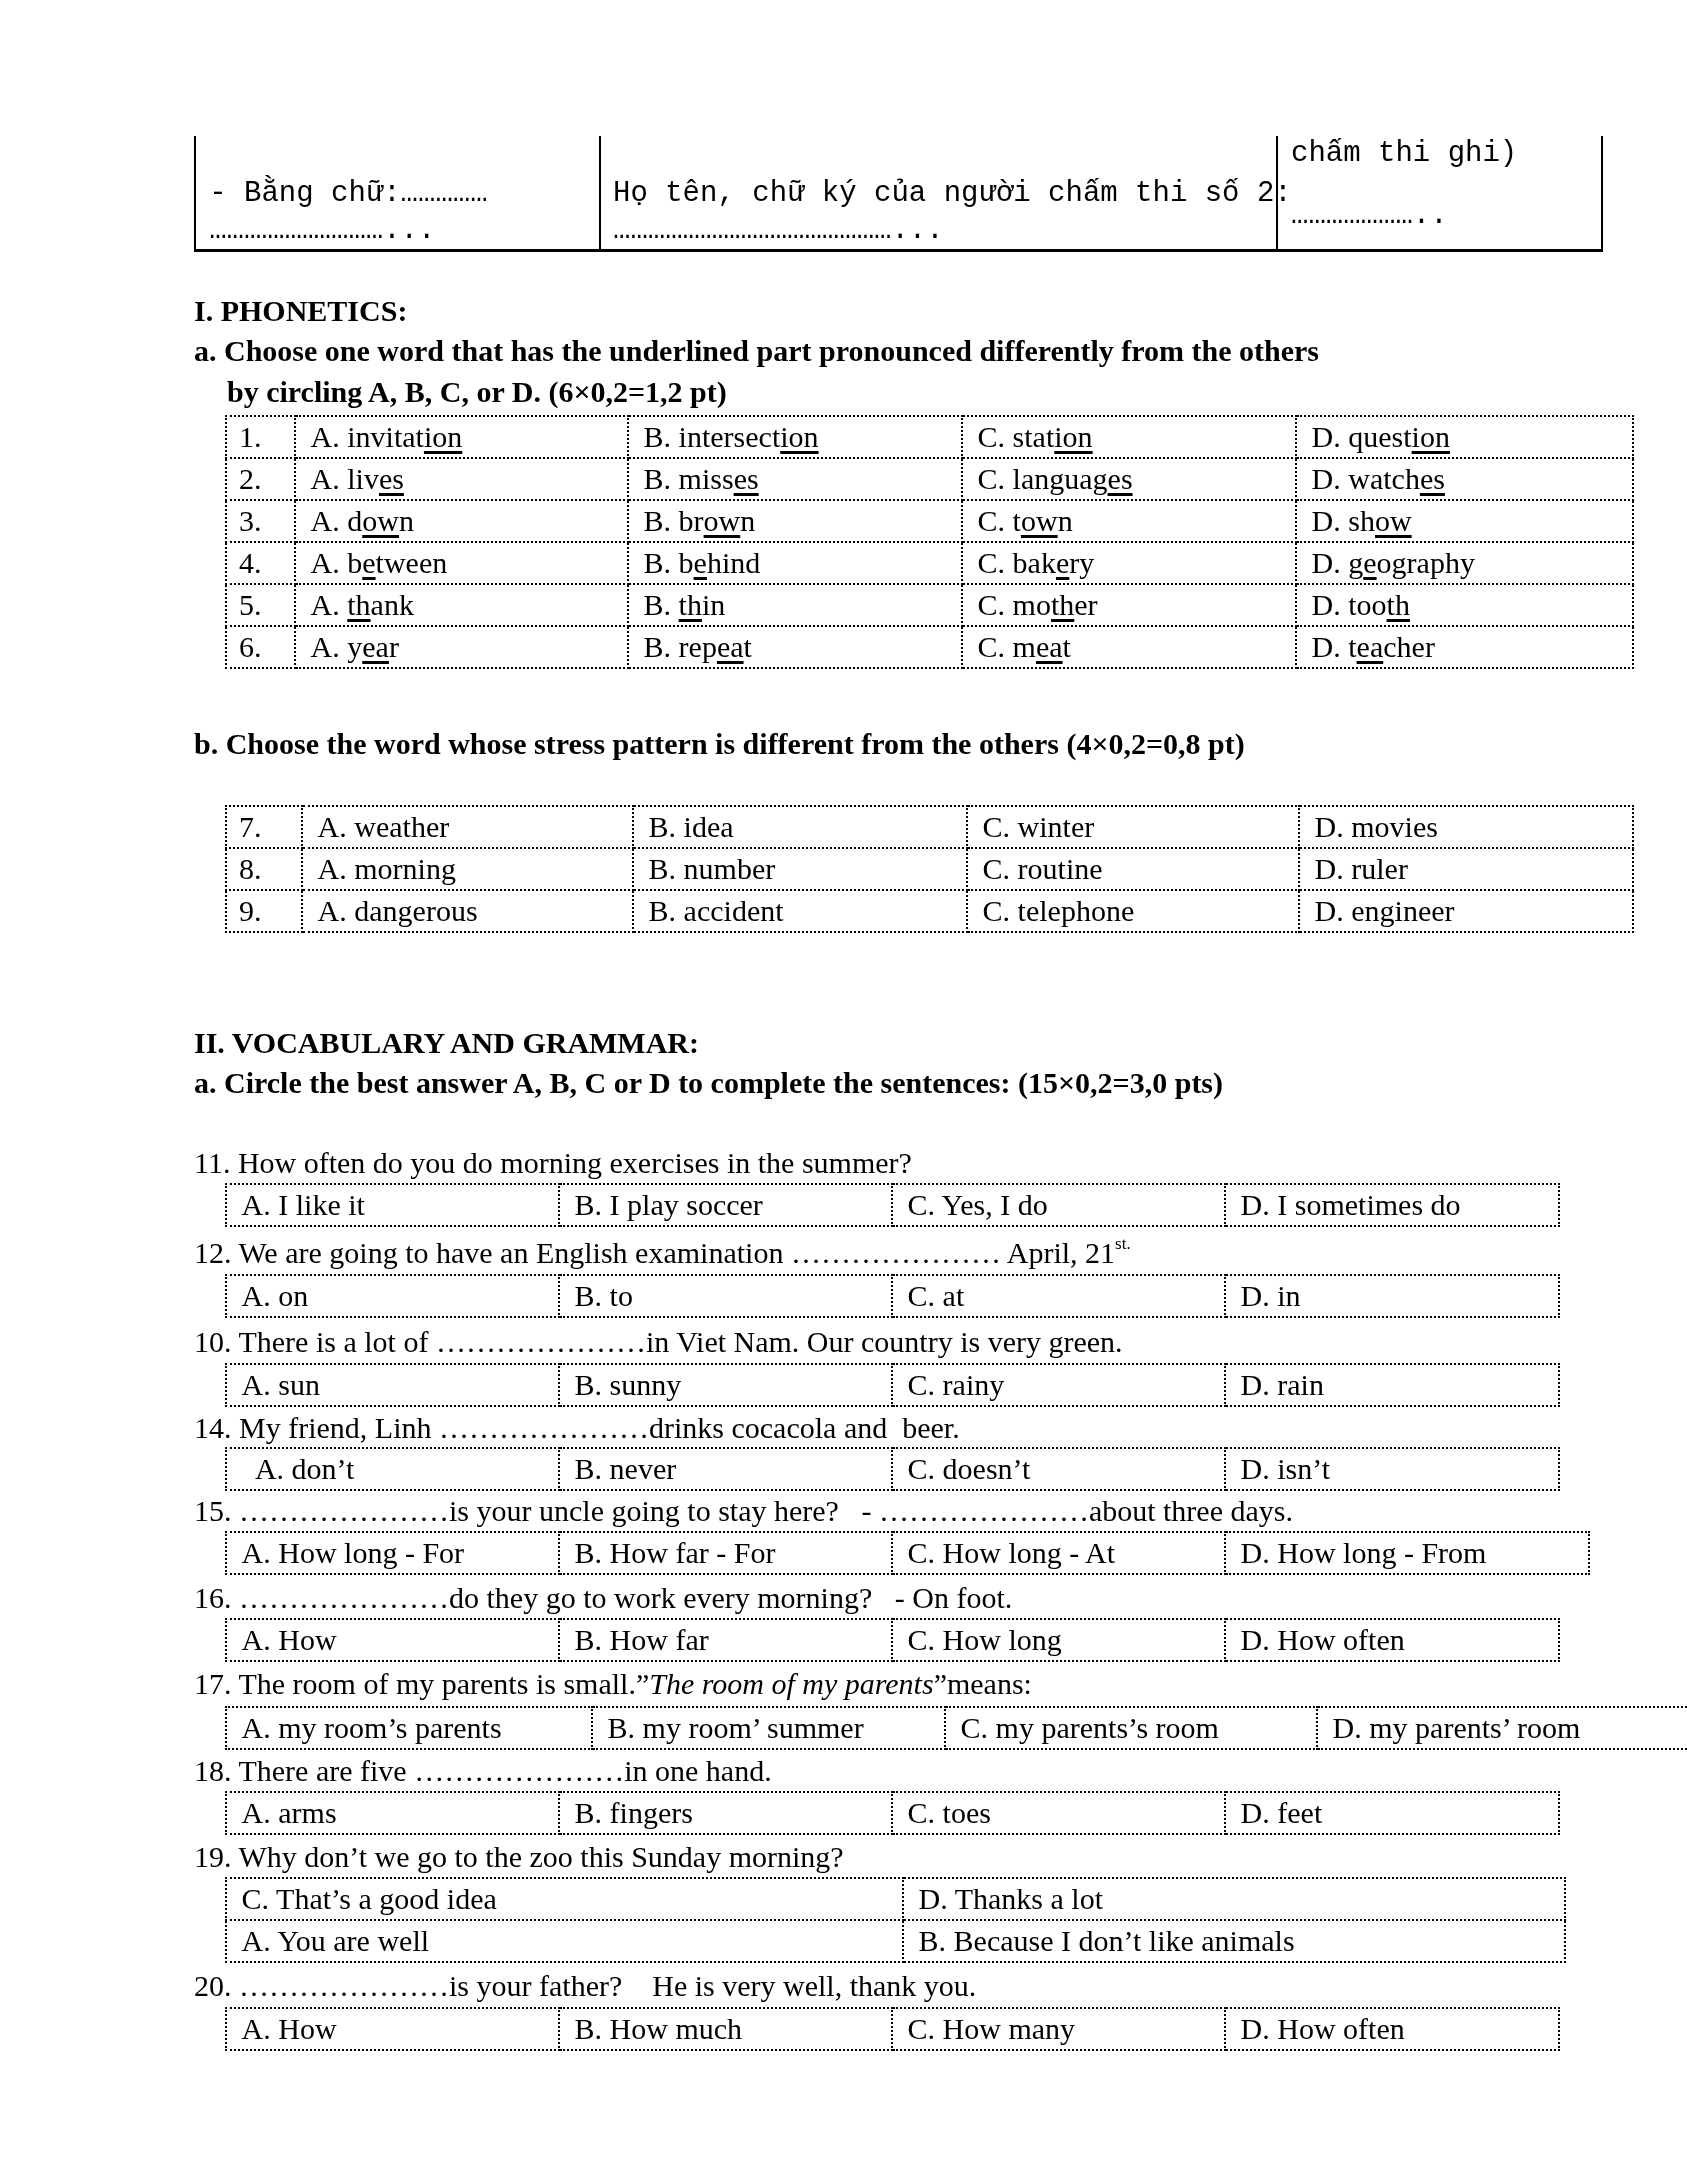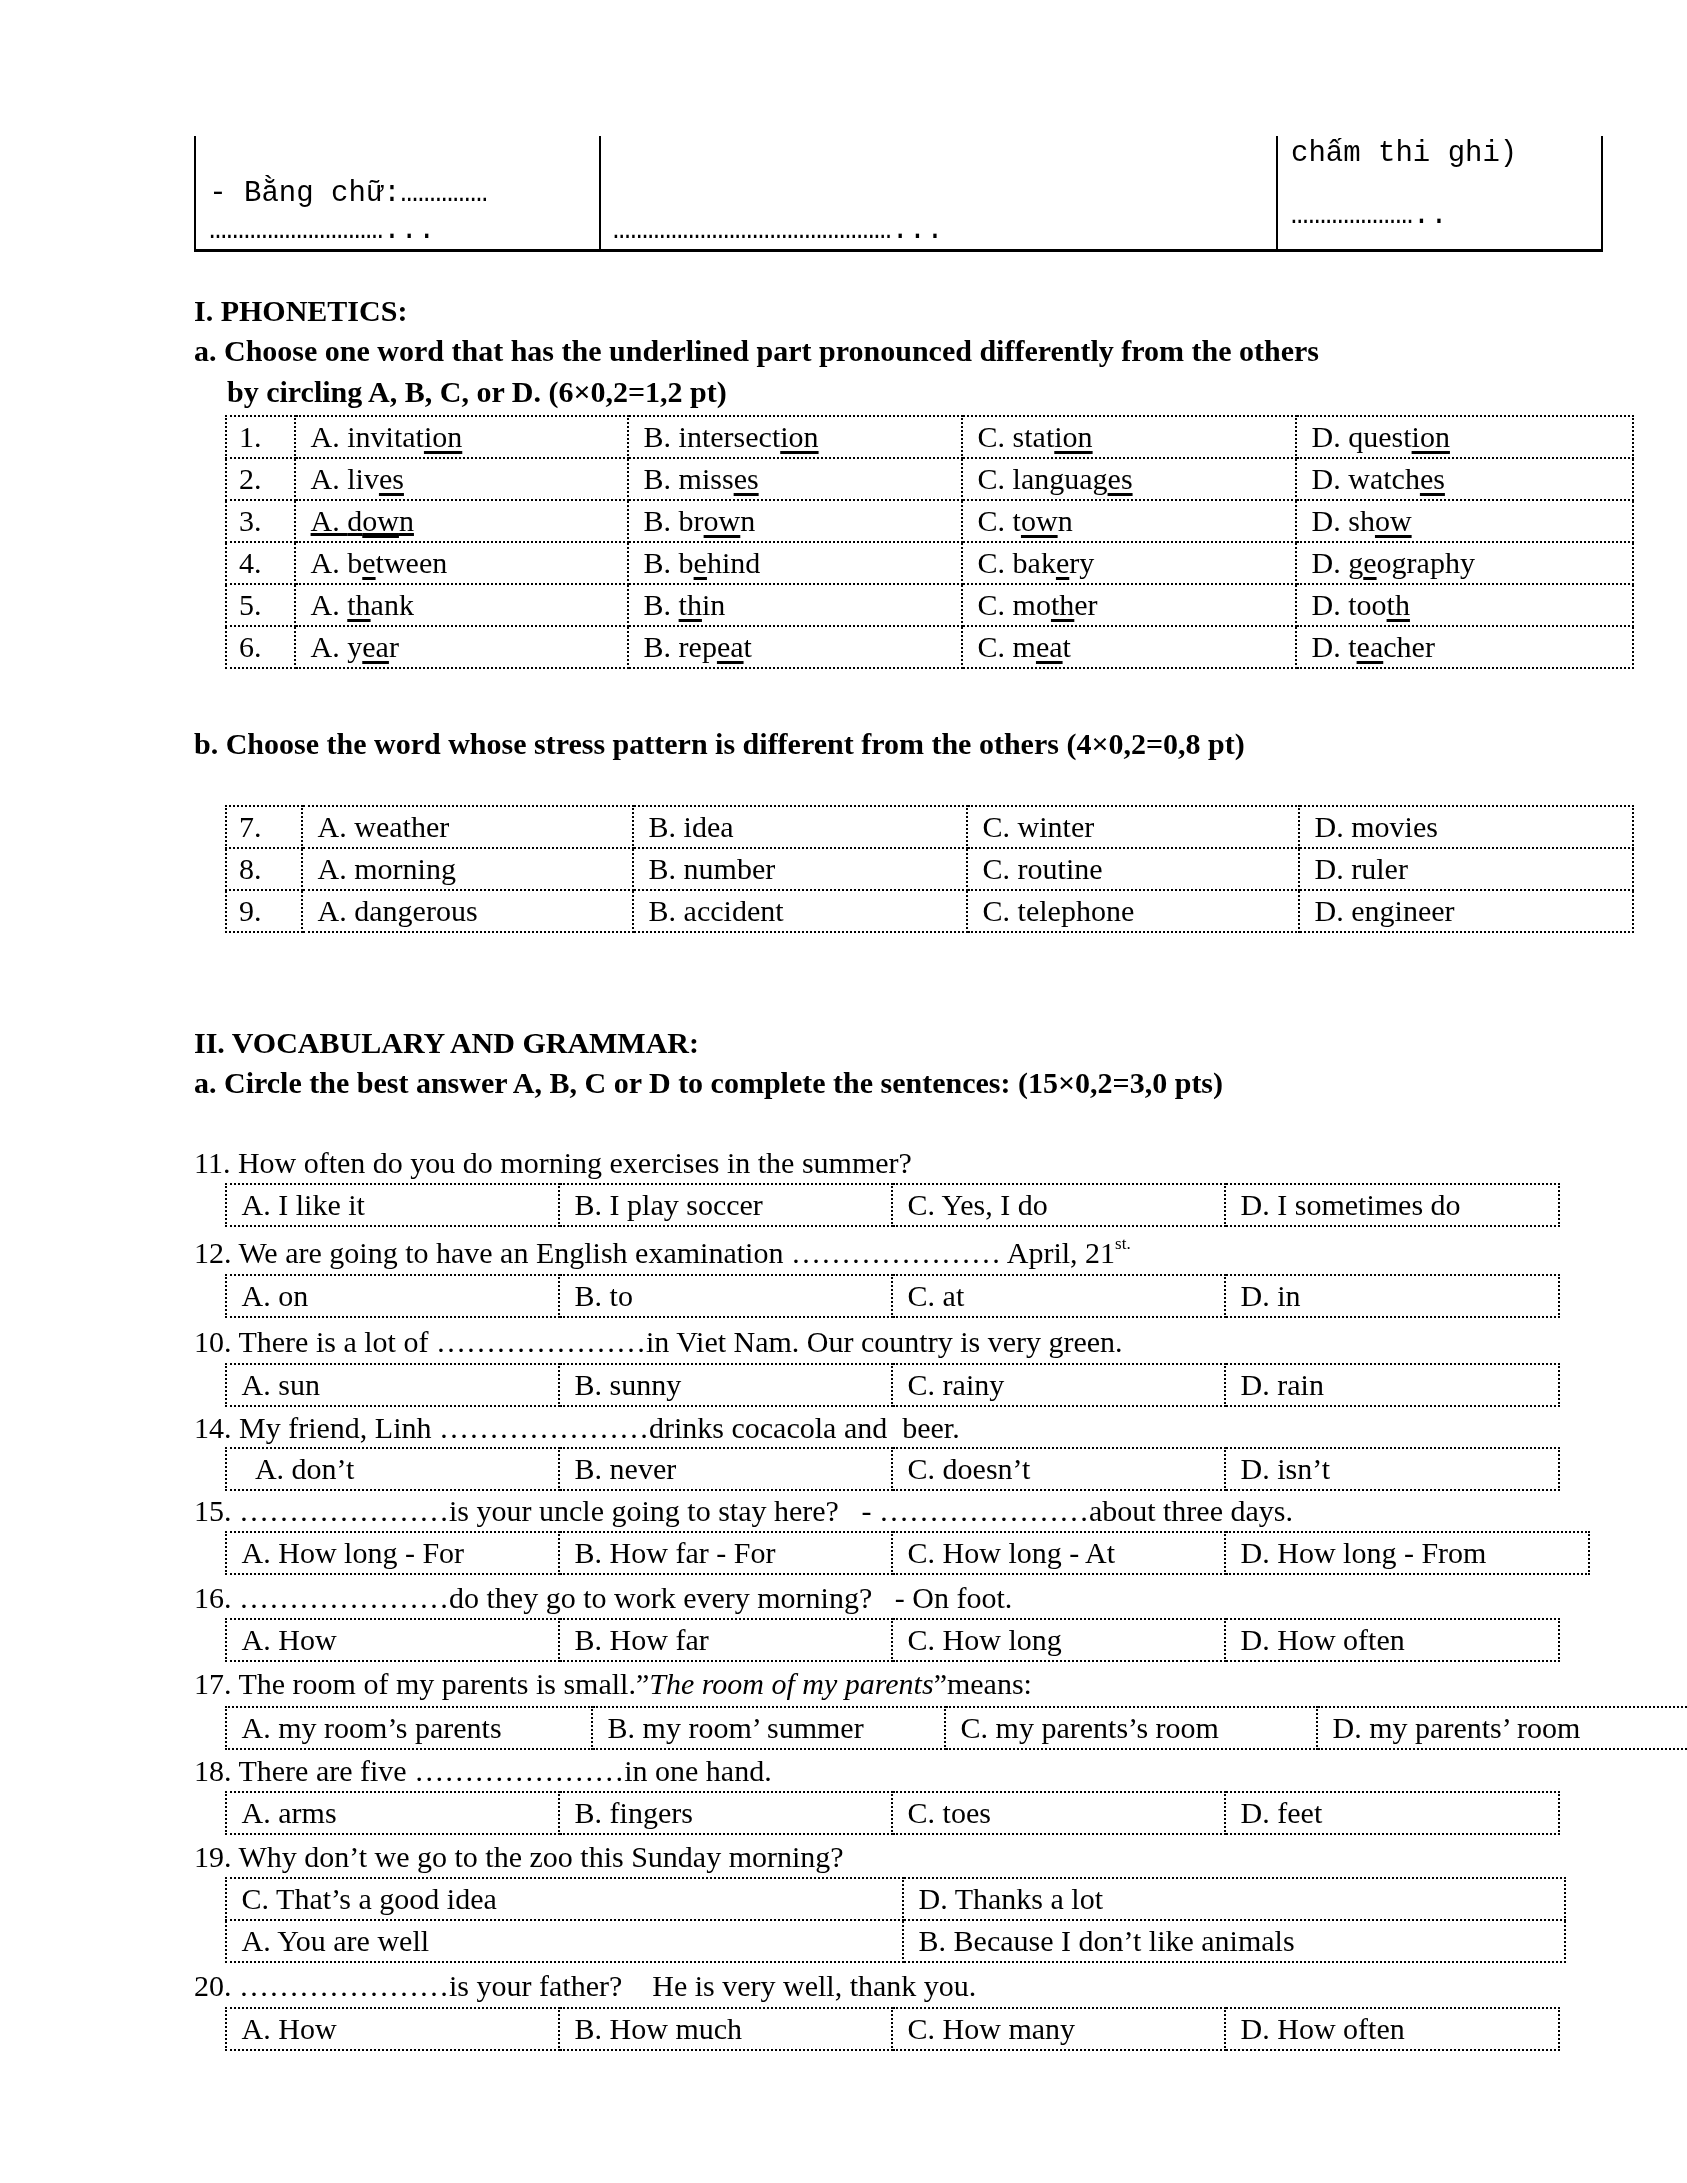--- a/index.html
+++ b/index.html
@@ -23,20 +23,21 @@
   i { font-style:italic; }
 </style>
 </head>
 <body>
 
 <div class="hdr">
   <div class="vd" style="left:403px"></div>
   <div class="vd" style="left:1080px"></div>
   <div class="cell-txt" style="left:13.2px;top:41px">- Bằng chữ:……………</div>
   <div class="cell-txt" style="left:13.2px;top:78px">…………………………...</div>
+  <div class="cell-txt" style="left:417px;top:41px">Họ tên, chữ ký của người chấm thi số 2:</div>
   <div class="cell-txt" style="left:417px;top:78px">…………………………………………...</div>
   <div class="cell-txt" style="left:1095px;top:1.3px">chấm thi ghi)</div>
   <div class="cell-txt" style="left:1095px;top:63px">…………………..</div>
 </div>
 
 <div class="abs txt bold" style="left:194px;top:293px">I. PHONETICS:</div>
 <div class="abs txt bold" style="left:194px;top:333px">a. Choose one word that has the underlined part pronounced differently from the others</div>
 <div class="abs txt bold" style="left:227px;top:374px">by circling A, B, C, or D. (6×0,2=1,2 pt)</div>
 
 <table class="q" id="t1" style="left:225px;top:415px;width:1407px">
@@ -57,21 +58,21 @@
       </tr>
       <tr>
         <td class="num" style="height: 40px;">2.</td>
         <td style="height: 40px;"><span>A. </span><span>liv</span><u>es</u><span></span></td>
         <td style="height: 40px;"><span>B. </span><span>miss</span><u>es</u><span></span></td>
         <td style="height: 40px;"><span>C. </span><span>languag</span><u>es</u><span></span></td>
         <td style="height: 40px;"><span>D. </span><span>watch</span><u>es</u><span></span></td>
       </tr>
       <tr>
         <td class="num" style="height: 40px;">3.</td>
-        <td style="height: 40px; text-decoration: underline;"><span>A. </span><span>d</span><u>ow</u><span>n</span></td>
+        <td style="height: 40px;"><span>A. </span><span>d</span><u>ow</u><span>n</span></td>
         <td style="height: 40px;"><span>B. </span><span>br</span><u>ow</u><span>n</span></td>
         <td style="height: 40px;"><span>C. </span><span>t</span><u>ow</u><span>n</span></td>
         <td style="height: 40px;"><span>D. </span><span>sh</span><u>ow</u><span></span></td>
       </tr>
       <tr>
         <td class="num" style="height: 40px;">4.</td>
         <td style="height: 40px; font-family: Liberation Serif, serif;"><span>A. </span><span>b</span><u>e</u><span>tween</span></td>
         <td style="height: 40px;"><span>B. </span><span>b</span><u>e</u><span>hind</span></td>
         <td style="height: 40px;"><span>C. </span><span>bak</span><u>e</u><span>ry</span></td>
         <td style="height: 40px;"><span>D. </span><span>g</span><u>e</u><span>ography</span></td>

